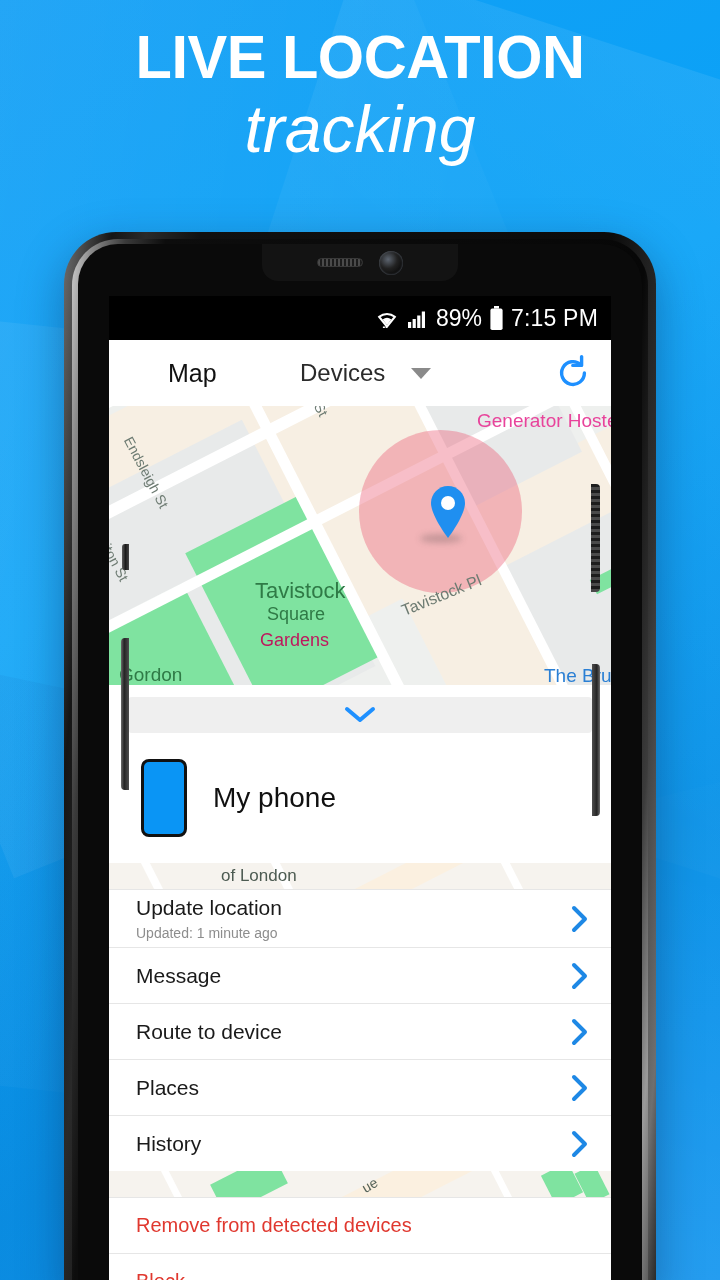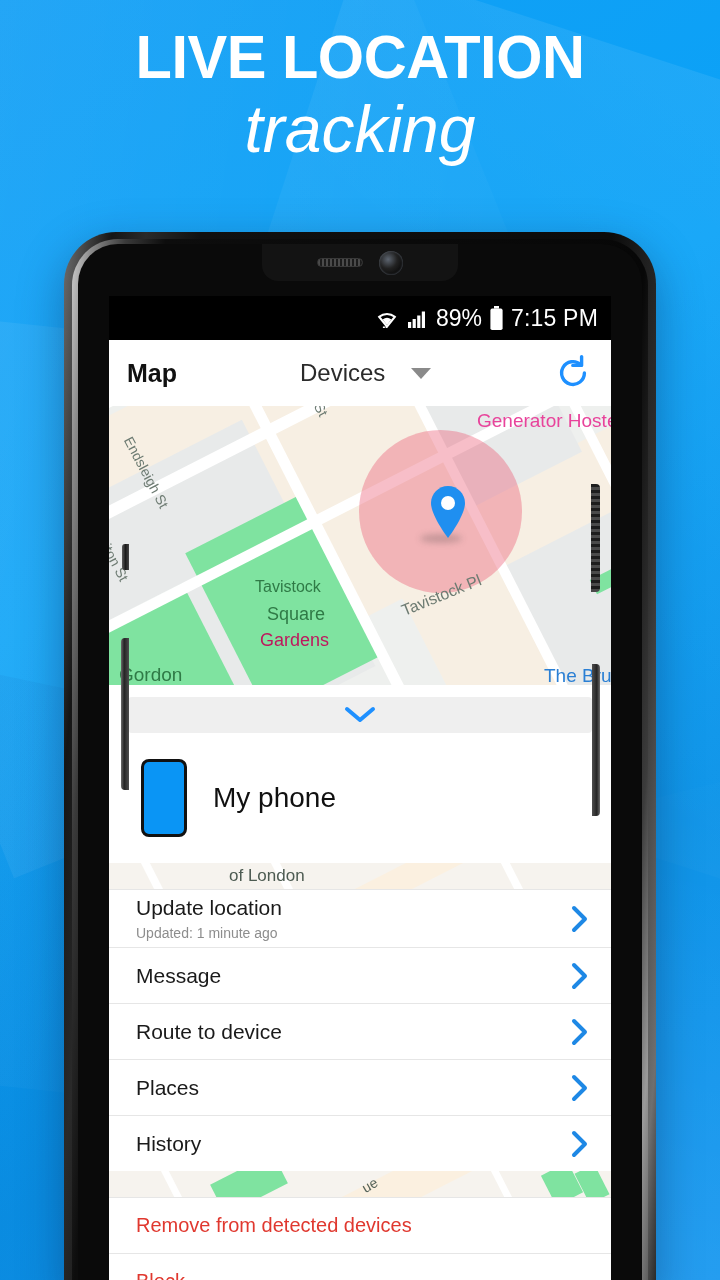--- a/index.html
+++ b/index.html
@@ -102,21 +102,21 @@
   }
   #statusbar .st-txt { font-size:23px; letter-spacing:.2px; }
   #statusbar .pct { font-size:23px; }
   .ico { display:block; }
 
   
   #appbar {
     height:66px; background:#fff; display:flex; align-items:center;
     padding:0 18px; position:relative;
   }
-  #app-title { font-size:25px; font-weight:bold; color:#111; }
+  #app-title { font-size:25px; font-weight:normal; color:#111;margin-left:41px; }
   #devices-sel { position:absolute; left:50%; transform:translateX(-60px);
     display:flex; align-items:center; gap:26px; }
   #devices-label { font-size:24px; color:#2b2b2b; }
   #caret { width:0; height:0; border-left:10px solid transparent;
     border-right:10px solid transparent; border-top:11px solid #8a8a8a; }
   #refresh-btn { position:absolute; right:18px; top:50%; transform:translateY(-50%); }
 
   
   #map { position:relative; height:279px; overflow:hidden; background:#eef0ee; }
   .mroad { position:absolute; background:#fff; }
@@ -277,21 +277,21 @@
             <path d="M22 2C12.6 2 5 9.6 5 19c0 12.8 17 35 17 35s17-22.2 17-35C39 9.6 31.4 2 22 2z" fill="#1f8ff0"></path>
             <circle cx="22" cy="19" r="7" fill="#fff"></circle>
           </svg>
         </div>
 
         <span class="mstreet" style="left:26px;top:28px;transform:rotate(62deg);transform-origin:left top;">Endsleigh St</span>
         <span class="mstreet" style="left:-6px;top:116px;transform:rotate(62deg);transform-origin:left top;">Taviton St</span>
         <span class="mstreet" style="left:216px;top:-6px;transform:rotate(62deg);transform-origin:left top;">St</span>
         <span class="mstreet" style="left:290px;top:197px;font-size:16px;transform:rotate(-22deg);transform-origin:left top;">Tavistock Pl</span>
 
-        <span class="mlabel" style="left:146px;top:172px;font-size:16px;color:#2f7a46;">Tavistock</span>
+        <span class="mlabel" style="left:146px;top:172px;font-size:22px;color:#2f7a46;">Tavistock</span>
         <span class="mlabel" style="left:158px;top:198px;font-size:18px;color:#2f7a46;">Square</span>
         <span class="mlabel" style="left:151px;top:224px;font-size:18px;color:#be185d;">Gardens</span>
         <span class="mlabel" style="left:10px;top:258px;font-size:19px;color:#2f7a46;">Gordon</span>
         <span class="mlabel" style="left:435px;top:259px;font-size:19px;color:#2a7fd4;">The Bruns</span>
         <span class="mlabel" style="left:368px;top:4px;font-size:19px;color:#e8439b;">Generator Hostel</span>
 
       </div>
 
       <div id="handle-bar">
         <span>
@@ -304,21 +304,21 @@
       <div id="device-row">
         <div id="device-icon"></div>
         <span id="device-name">My phone</span>
       </div>
 
       <div class="mapstrip">
         <div class="sb" style="left:230px;top:0;width:140px;height:26px;transform:rotate(-27deg);"></div>
         <div class="sr" style="left:40px;top:-10px;width:8px;height:50px;transform:rotate(-27deg);"></div>
         <div class="sr" style="left:170px;top:-10px;width:8px;height:50px;transform:rotate(-27deg);"></div>
         <div class="sr" style="left:400px;top:-10px;width:8px;height:50px;transform:rotate(-27deg);"></div>
-        <span class="slbl" style="left:120px;top:3px;font-size:17px;color:#4d5b52;">of London</span>
+        <span class="slbl" style="left:112px;top:3px;font-size:17px;color:#4d5b52;">of London</span>
       </div>
 
       <div class="arow tall">
         <div>
           <div class="atxt">Update location</div>
           <div class="asub">Updated: 1 minute ago</div>
         </div>
         <span>
           <svg width="18" height="28" viewBox="0 0 18 28">
               <path d="M3 3 L14 14 L3 25" fill="none" stroke="#1e88e5" stroke-width="4" stroke-linecap="round" stroke-linejoin="round"></path>

